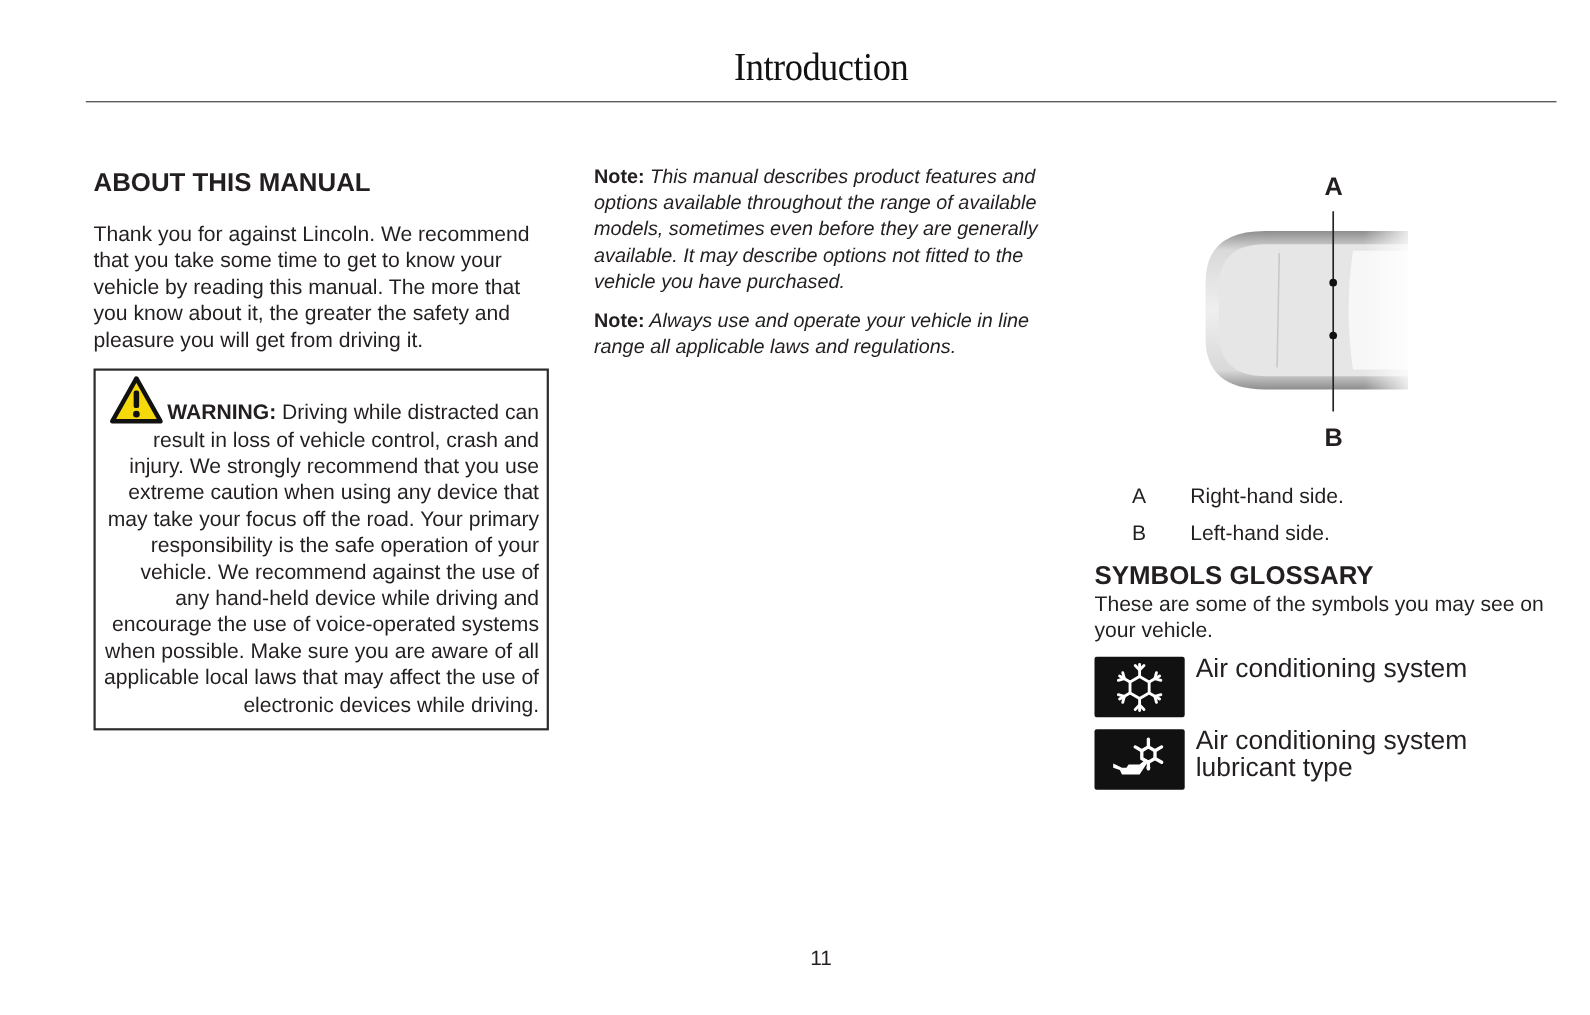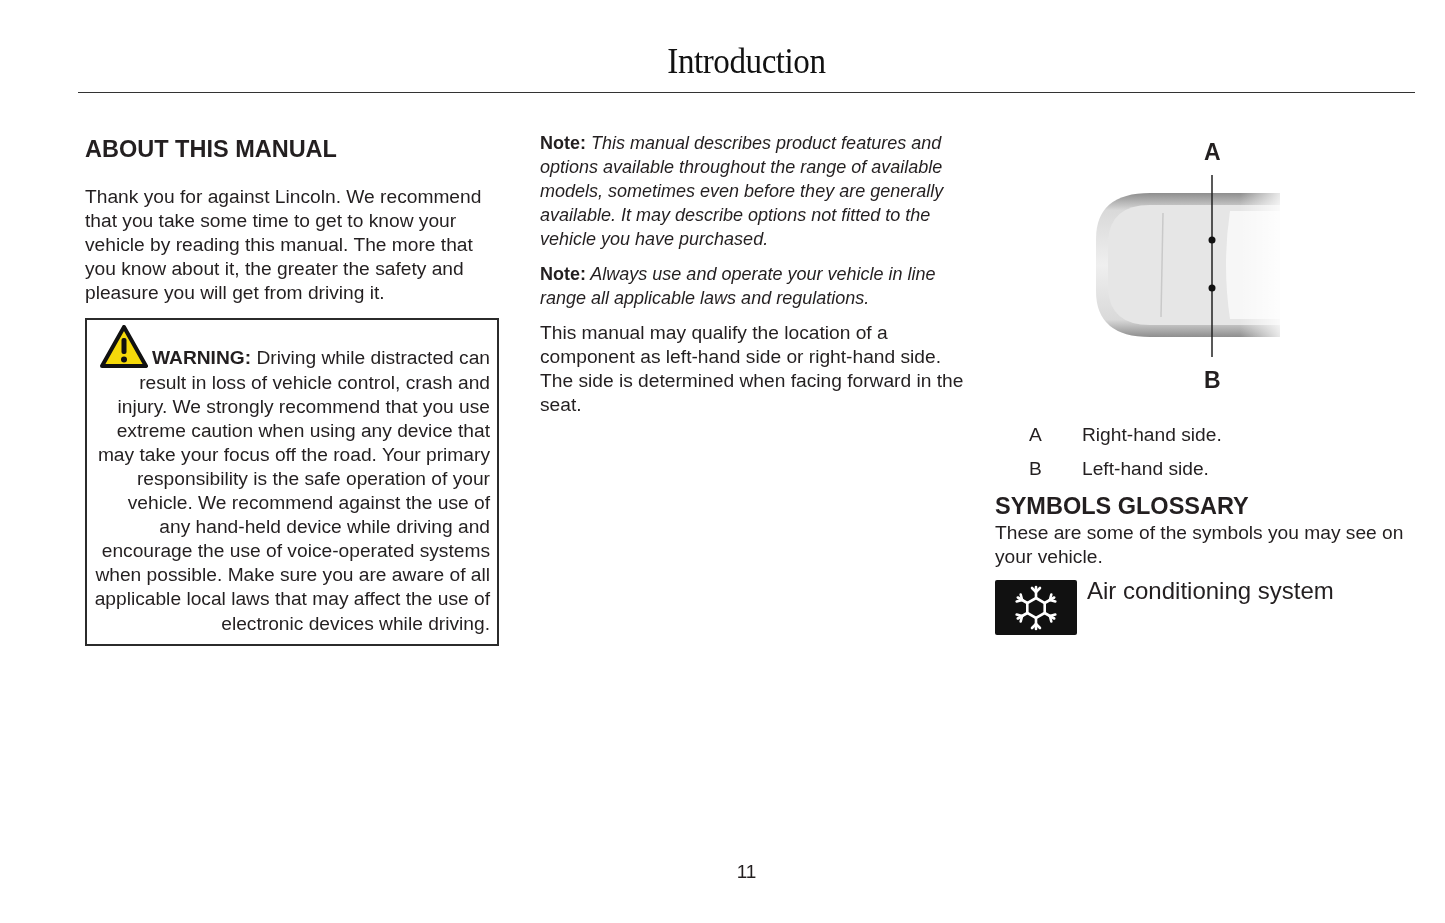--- a/index.html
+++ b/index.html
@@ -10,21 +10,21 @@
   .page-title {
     position: absolute; left: 0; width: 1493px; top: 40px;
     text-align: center; font-family: "Liberation Serif", serif;
     font-size: 36px; letter-spacing: -0.5px; color: #111;
     transform: scaleX(0.92); transform-origin: 746px 0;
   }
   .title-rule {
     position: absolute; left: 78px; top: 92px; width: 1337px; height: 0;
     border-top: 1.5px solid #333;
   }
-  .col { position: absolute; top: 131px; }
+  .col { position: absolute; top: 148px; }
   .col1 { left: 85px; width: 415px; }
   .col2 { left: 540px; width: 425px; }
   .col3 { left: 995px; width: 420px; }
 
   h2.section {
     margin: 0; font-family: "Liberation Sans", sans-serif; font-weight: bold;
     font-size: 23.5px; letter-spacing: 0; color: #231f20; line-height: 30px;
   }
   p.body {
     margin: 0; font-size: 19.2px; line-height: 24.1px; color: #231f20;
@@ -83,21 +83,20 @@
         <rect x="21.5" y="13" width="5" height="16" rx="2" fill="#111"></rect>
         <circle cx="24" cy="34.5" r="3" fill="#111"></circle>
       </svg><span class="warn-label">WARNING:</span><span>  Driving while distracted can result in loss of vehicle control, crash and injury. We strongly recommend that you use extreme caution when using any device that may take your focus off the road. Your primary responsibility is the safe operation of your vehicle. We recommend against the use of any hand-held device while driving and encourage the use of voice-operated systems when possible. Make sure you are aware of all applicable local laws that may affect the use of electronic devices while driving.</span>
     </p>
   </div>
 </div>
 
 <div class="col col2">
   <p class="note"><span class="note-label">Note:</span><span class="note-text">  This manual describes product features and options available throughout the range of available models, sometimes even before they are generally available.  It may describe options not fitted to the vehicle you have purchased.</span></p>
   <p class="note"><span class="note-label">Note:</span><span class="note-text">  Always use and operate your vehicle in line range all applicable laws and regulations.</span></p>
-  <p class="body">This manual may qualify the location of a component as left-hand side or right-hand side.  The side is determined when facing forward in the seat.</p>
 </div>
 
 <div class="col col3">
   <div class="diagram">
     <svg width="200" height="270" viewBox="0 0 200 270">
       <defs>
         <linearGradient id="seatG" x1="0" y1="0" x2="0" y2="1">
           <stop offset="0" stop-color="#8e8e8e"></stop>
           <stop offset="0.12" stop-color="#d9d9d9"></stop>
           <stop offset="0.5" stop-color="#efefef"></stop>
@@ -150,15 +149,32 @@
           <use href="#arm" transform="rotate(120)"></use>
           <use href="#arm" transform="rotate(180)"></use>
           <use href="#arm" transform="rotate(240)"></use>
           <use href="#arm" transform="rotate(300)"></use>
         </g>
       </svg>
     </div>
     <span class="sym-label">Air conditioning system</span>
   </div>
 
+  <div class="sym-row">
+    <div class="sym-box">
+      <svg width="60" height="46" viewBox="0 0 60 46">
+        <g transform="translate(38,18)" stroke="#fff" stroke-width="3" fill="none" stroke-linecap="round">
+          <polygon points="0,-7 6,-3.5 6,3.5 0,7 -6,3.5 -6,-3.5"></polygon>
+          <line x1="0" y1="-7" x2="0" y2="-14"></line>
+          <line x1="6" y1="-3.5" x2="12" y2="-7"></line>
+          <line x1="6" y1="3.5" x2="12" y2="7"></line>
+          <line x1="-6" y1="-3.5" x2="-12" y2="-7"></line>
+          <line x1="0" y1="7" x2="0" y2="13"></line>
+        </g>
+        <path d="M6,26 L14,30 L18,30 L20,27 L30,27 L36,22 L38,24 L30,36 L14,36 L12,32 L6,30 Z" fill="#fff"></path>
+        <circle cx="38" cy="30" r="1.8" fill="#fff"></circle>
+      </svg>
+    </div>
+    <span class="sym-label">Air conditioning system lubricant type</span>
+  </div>
 </div>
 
 <div class="page-number">11</div>
 
 </body></html>

